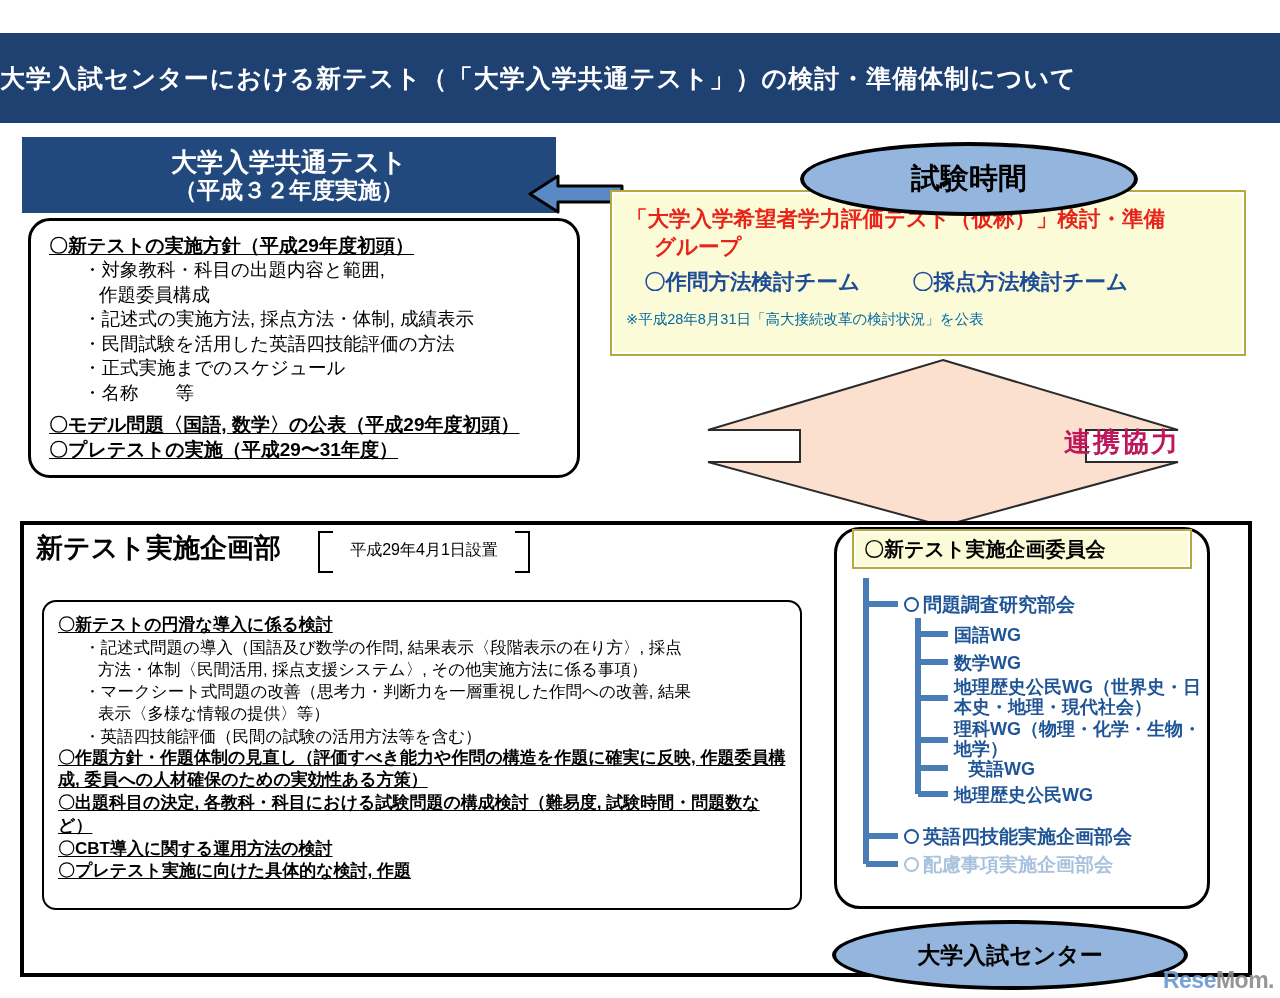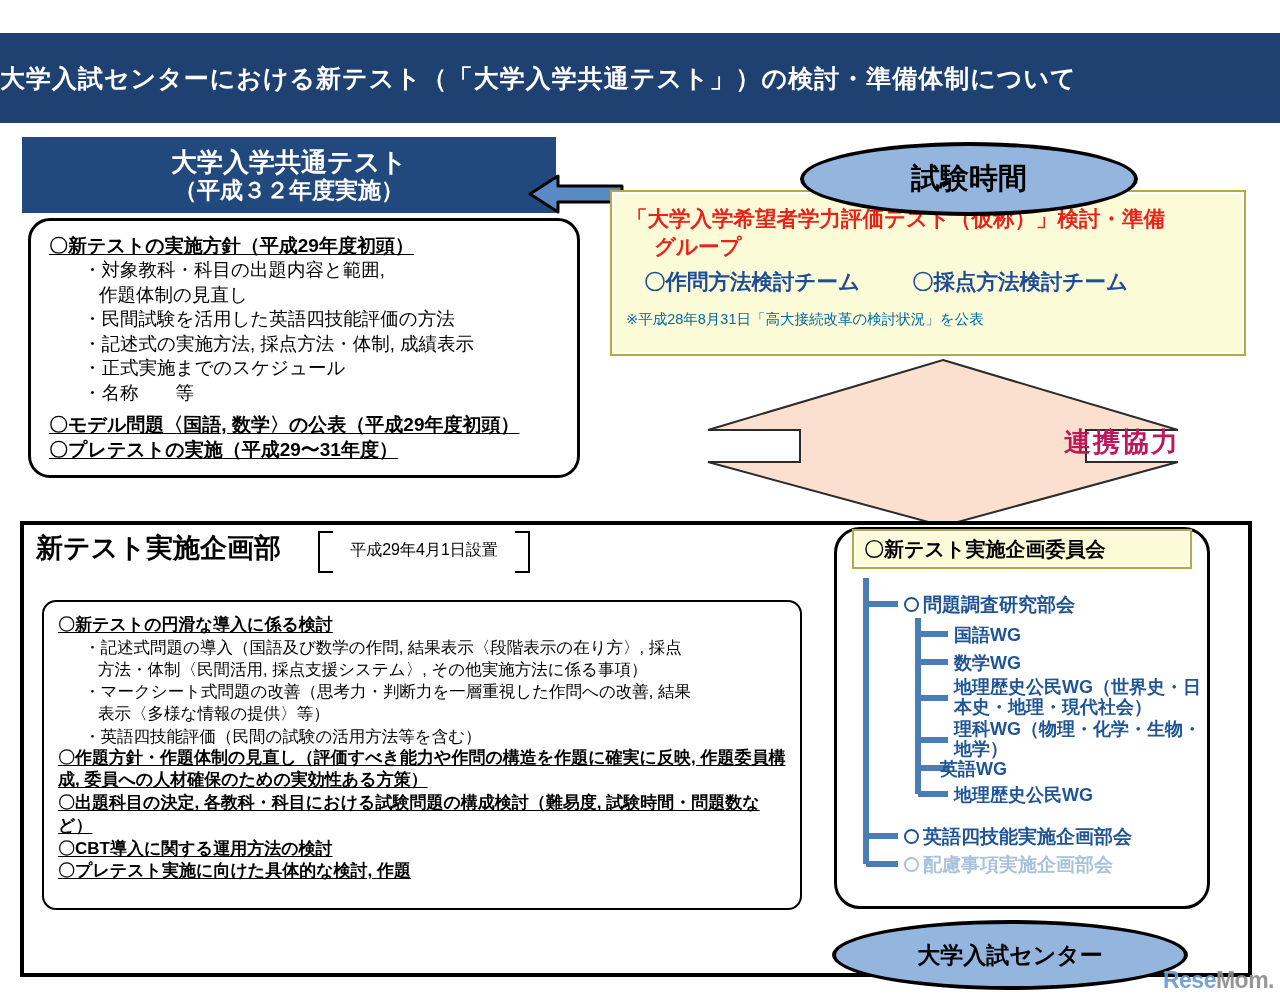--- a/index.html
+++ b/index.html
@@ -160,23 +160,23 @@
 
   <div class="bluearrow">
     <svg width="96" height="44" viewBox="0 0 96 44">
       <polygon points="2,22 30,4 30,14 94,14 94,30 30,30 30,40" fill="#5a8ac6" stroke="#000" stroke-width="3" stroke-linejoin="round"></polygon>
     </svg>
   </div>
 
   <div class="leftbox">
     <div class="hd">〇新テストの実施方針（平成29年度初頭）</div>
     <div class="bl">・対象教科・科目の出題内容と範囲,</div>
-    <div class="bl2">作題体制の見直し</div>
+    <div class="bl2">作題委員構成</div>
+    <div class="bl">・記述式の実施方法, 採点方法・体制, 成績表示</div>
     <div class="bl">・民間試験を活用した英語四技能評価の方法</div>
-    <div class="bl">・記述式の実施方法, 採点方法・体制, 成績表示</div>
     <div class="bl">・正式実施までのスケジュール</div>
     <div class="bl">・名称　　等</div>
     <div class="sp6"></div>
     <div class="hd">〇モデル問題〈国語, 数学〉の公表（平成29年度初頭）</div>
     <div class="hd">〇プレテストの実施（平成29〜31年度）</div>
   </div>
 
   <div class="yellowbox">
     <div class="yb-red">
       <span>「大学入学希望者学力評価テスト（仮称）」検討・準備</span>
@@ -259,21 +259,21 @@
     </div>
     <div class="node lvl2" style="left:98px;top:79px;">
       <span>数学WG</span>
     </div>
     <div class="node lvl2 wrap" style="left:98px;top:105px;">
       <span>地理歴史公民WG（世界史・日本史・地理・現代社会）</span>
     </div>
     <div class="node lvl2 wrap" style="left:98px;top:147px;">
       <span>理科WG（物理・化学・生物・地学）</span>
     </div>
-    <div class="node lvl2" style="left:84px;top:185px;">
+    <div class="node lvl2" style="left:112px;top:185px;">
       <span>英語WG</span>
     </div>
     <div class="node lvl2" style="left:98px;top:211px;">
       <span>地理歴史公民WG</span>
     </div>
 
     <div class="node lvl1" style="left:48px;top:252px;">
       <span class="circ"></span><span>英語四技能実施企画部会</span>
     </div>
     <div class="node lvl1 dim" style="left:48px;top:280px;">

